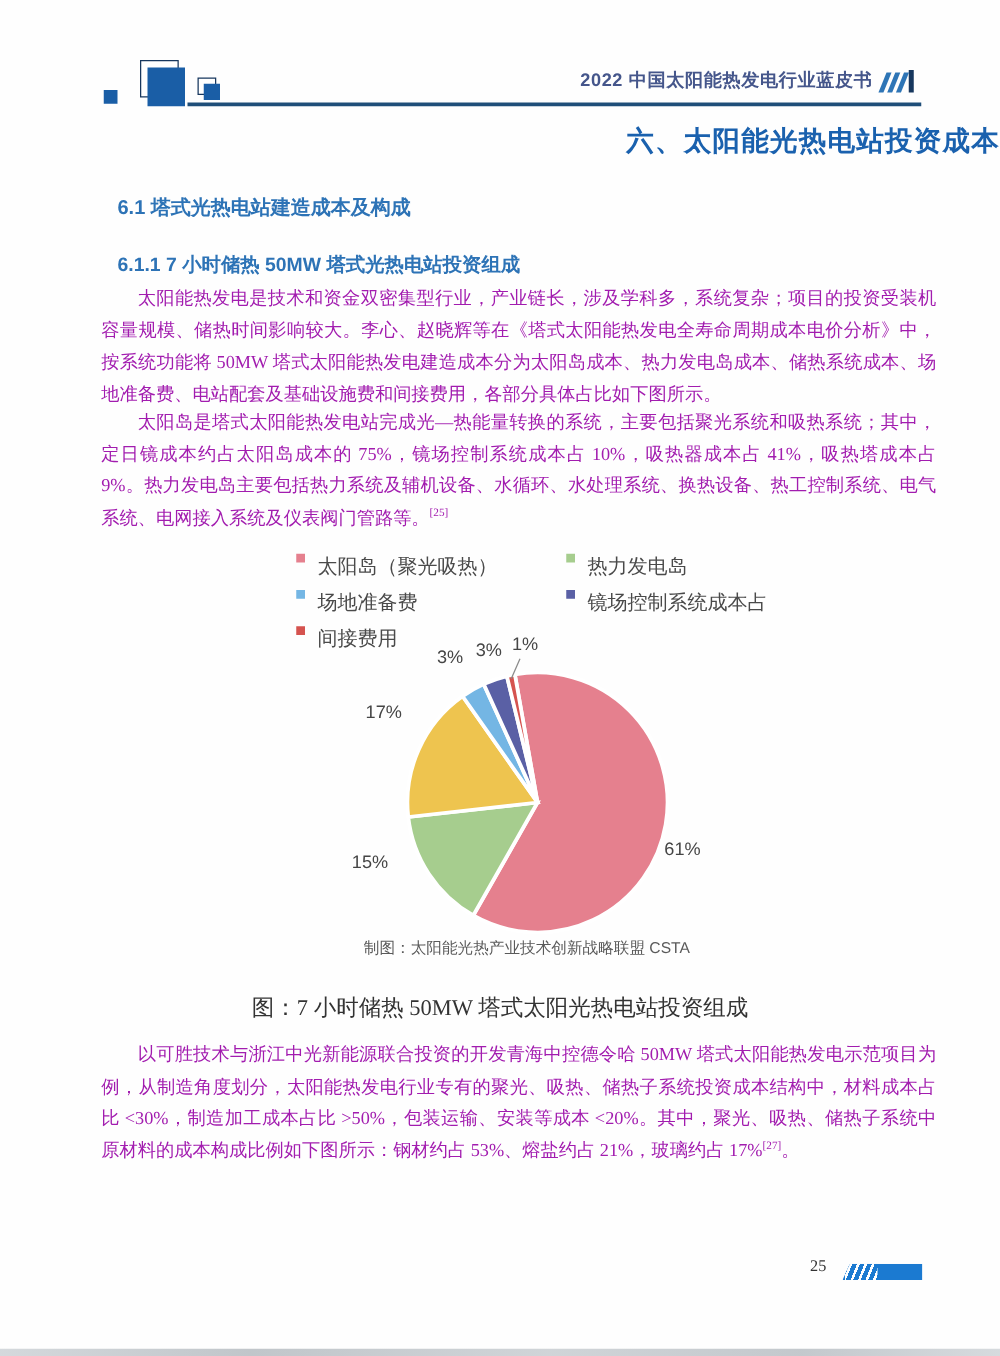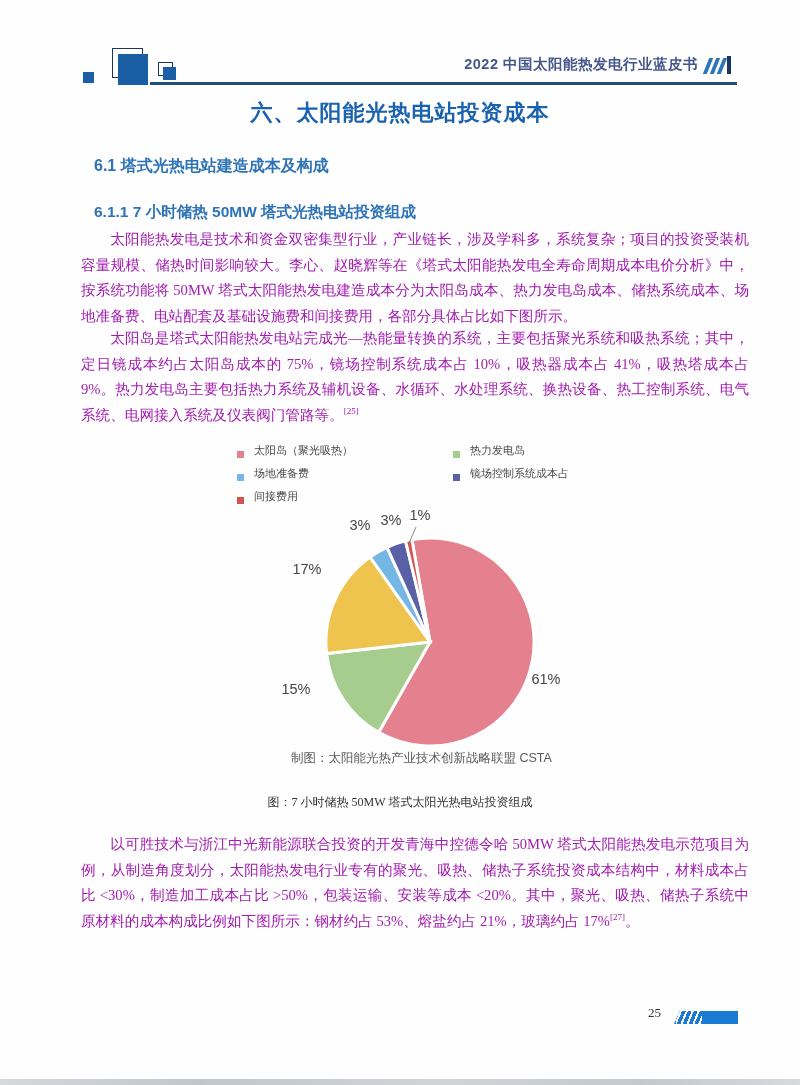--- a/index.html
+++ b/index.html
@@ -27,21 +27,21 @@
     text-align: right; font-size: 14.5px; font-weight: bold;
     color: #45568b; letter-spacing: 0.5px;
   }
   .header-slashes { left: 706px; top: 56px; display: flex; align-items: flex-end; gap: 3px; height: 18px; }
   .header-slashes .sl { width: 4px; height: 16px; background: #2e75b6; transform: skewX(-22deg); }
   .header-slashes .bar { width: 3.5px; height: 18px; background: #17375e; }
 
   
   .page-title {
     left: 0; top: 98px; width: 100%;
-    text-align: center; font-size: 22px; font-weight: bold;
+    text-align: right; font-size: 22px; font-weight: bold;
     color: #1a61ae; letter-spacing: 1px;
   }
   .h-section    { left: 94px; top: 156px; font-size: 16px; font-weight: bold; color: #2d73b6; }
   .h-subsection { left: 94px; top: 202px; font-size: 15.5px; font-weight: bold; color: #2d73b6; text-align: right; }
 
   
   .para {
     left: 81px; width: 668px;
     font-size: 14.6px; line-height: 25.7px;
     text-align: justify; text-indent: 2em; color: #a21caf;
@@ -50,31 +50,31 @@
   .p2 { top: 326px; }
   .p3 { top: 832px; }
   .para sup { font-size: 9px; line-height: 0; }
 
   
   .legend {
     left: 237px; top: 443px;
     display: grid; grid-template-columns: 216px max-content;
     row-gap: 8px; column-gap: 0;
   }
-  .legend-item { display: flex; align-items: flex-end; font-size: 11px; color: #4a4a4a; }
+  .legend-item { display: flex; align-items: flex-start; font-size: 16px; color: #4a4a4a; }
   .legend-bullet { width: 7px; height: 7px; margin-right: 10px; flex: 0 0 auto; }
   .legend-label { font-family: "Liberation Sans", sans-serif; }
 
   .pie-svg { left: 220px; top: 500px; }
   .pie-label { font-family: "Liberation Sans", sans-serif; font-size: 14.5px; fill: #454545; }
 
   .figure-credit { left: 291px; top: 750px; font-size: 12.5px; color: #5a5a5a; }
   .figure-caption {
     left: 0; top: 794px; width: 100%; text-align: center;
-    font-size: 12px; color: #333;
+    font-size: 18px; color: #333;
   }
 
   
   .page-number { left: 648px; top: 1005px; font-size: 13px; color: #333; text-align: right; }
   .footer-bar { left: 674px; top: 1011px; width: 64px; height: 13px; background: #1b7ad1;
     clip-path: polygon(6px 0, 100% 0, 100% 100%, 0 100%); }
   .footer-bar .stripes {
     position: absolute; left: 2px; top: 0; width: 26px; height: 100%;
     background: repeating-linear-gradient(112deg, #1b7ad1 0 3.5px, #ffffff 3.5px 5.5px);
   }

